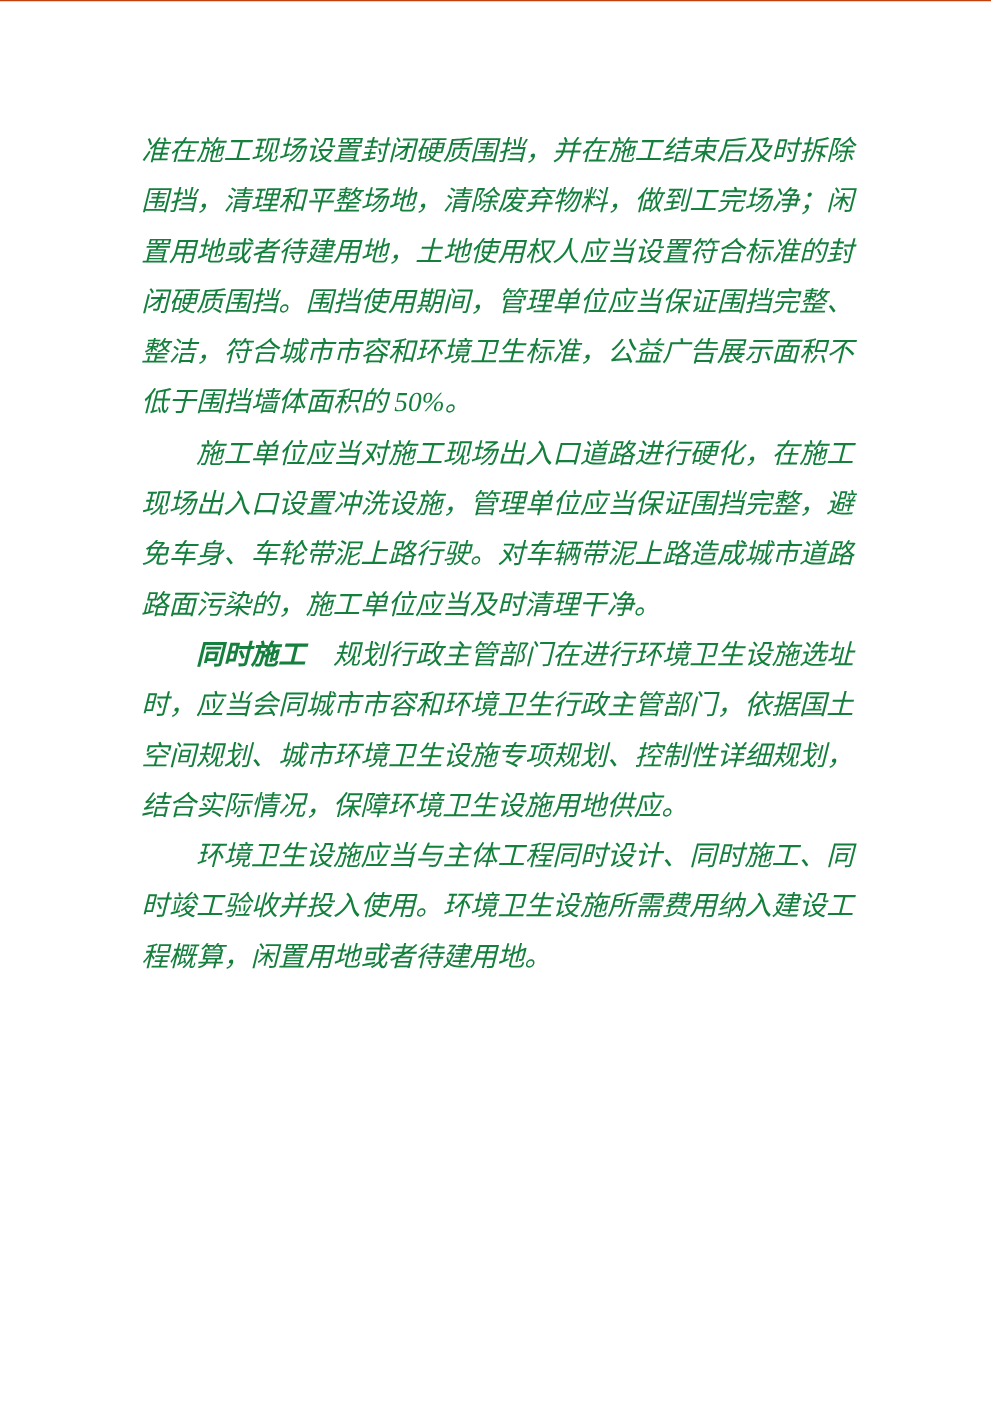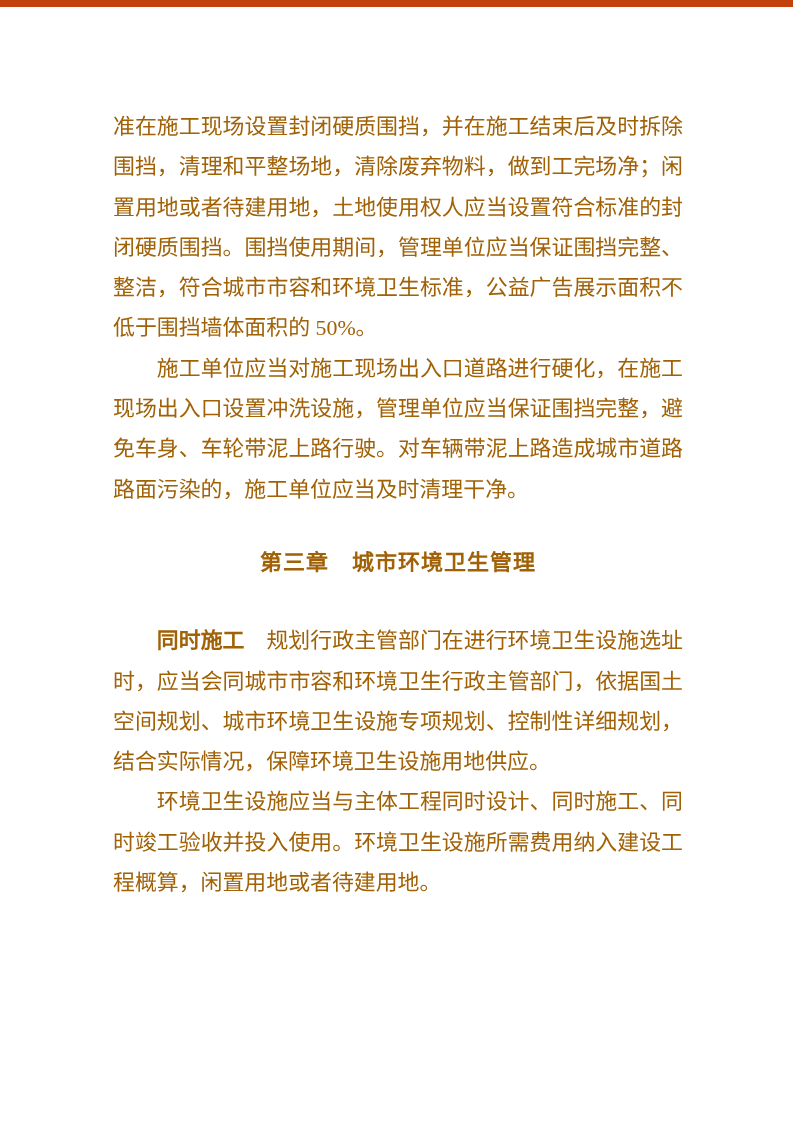--- a/index.html
+++ b/index.html
@@ -6,24 +6,25 @@
     margin: 0;
     padding: 0;
     background: #ffffff;
   }
   .page {
     position: relative;
     width: 793px;
     height: 1122px;
     box-sizing: border-box;
     background: #ffffff;
-    border-top: 7px solid #c2410c;
+    border-top: 1px solid #c2410c;
     padding: 100px 110px 0 113px;
     overflow: hidden;
-    color: #a16207;
+    color: #15803d;
+    font-style: italic;
   }
   .doc {
     font-family: "Liberation Serif", "DejaVu Serif", serif;
     font-size: 21.9px;
     line-height: 40.3px;
   }
   p.para {
     margin: 0;
     text-align: justify;
     text-justify: inter-character;
@@ -45,17 +46,16 @@
     font-weight: bold;
   }
 </style>
 </head>
 <body>
 
 <div class="page">
   <main class="doc" id="doc-body">
       <p class="para">准在施工现场设置封闭硬质围挡，并在施工结束后及时拆除围挡，清理和平整场地，清除废弃物料，做到工完场净；闲置用地或者待建用地，土地使用权人应当设置符合标准的封闭硬质围挡。围挡使用期间，管理单位应当保证围挡完整、整洁，符合城市市容和环境卫生标准，公益广告展示面积不低于围挡墙体面积的 50%。</p>
       <p class="para indent">施工单位应当对施工现场出入口道路进行硬化，在施工现场出入口设置冲洗设施，管理单位应当保证围挡完整，避免车身、车轮带泥上路行驶。对车辆带泥上路造成城市道路路面污染的，施工单位应当及时清理干净。</p>
-      <h2 class="chapter">第三章　城市环境卫生管理</h2>
       <p class="para indent"><span class="lead">同时施工</span>　规划行政主管部门在进行环境卫生设施选址时，应当会同城市市容和环境卫生行政主管部门，依据国土空间规划、城市环境卫生设施专项规划、控制性详细规划，结合实际情况，保障环境卫生设施用地供应。</p>
       <p class="para indent">环境卫生设施应当与主体工程同时设计、同时施工、同时竣工验收并投入使用。环境卫生设施所需费用纳入建设工程概算，闲置用地或者待建用地。</p>
     </main>
 </div>
 
 </body></html>

